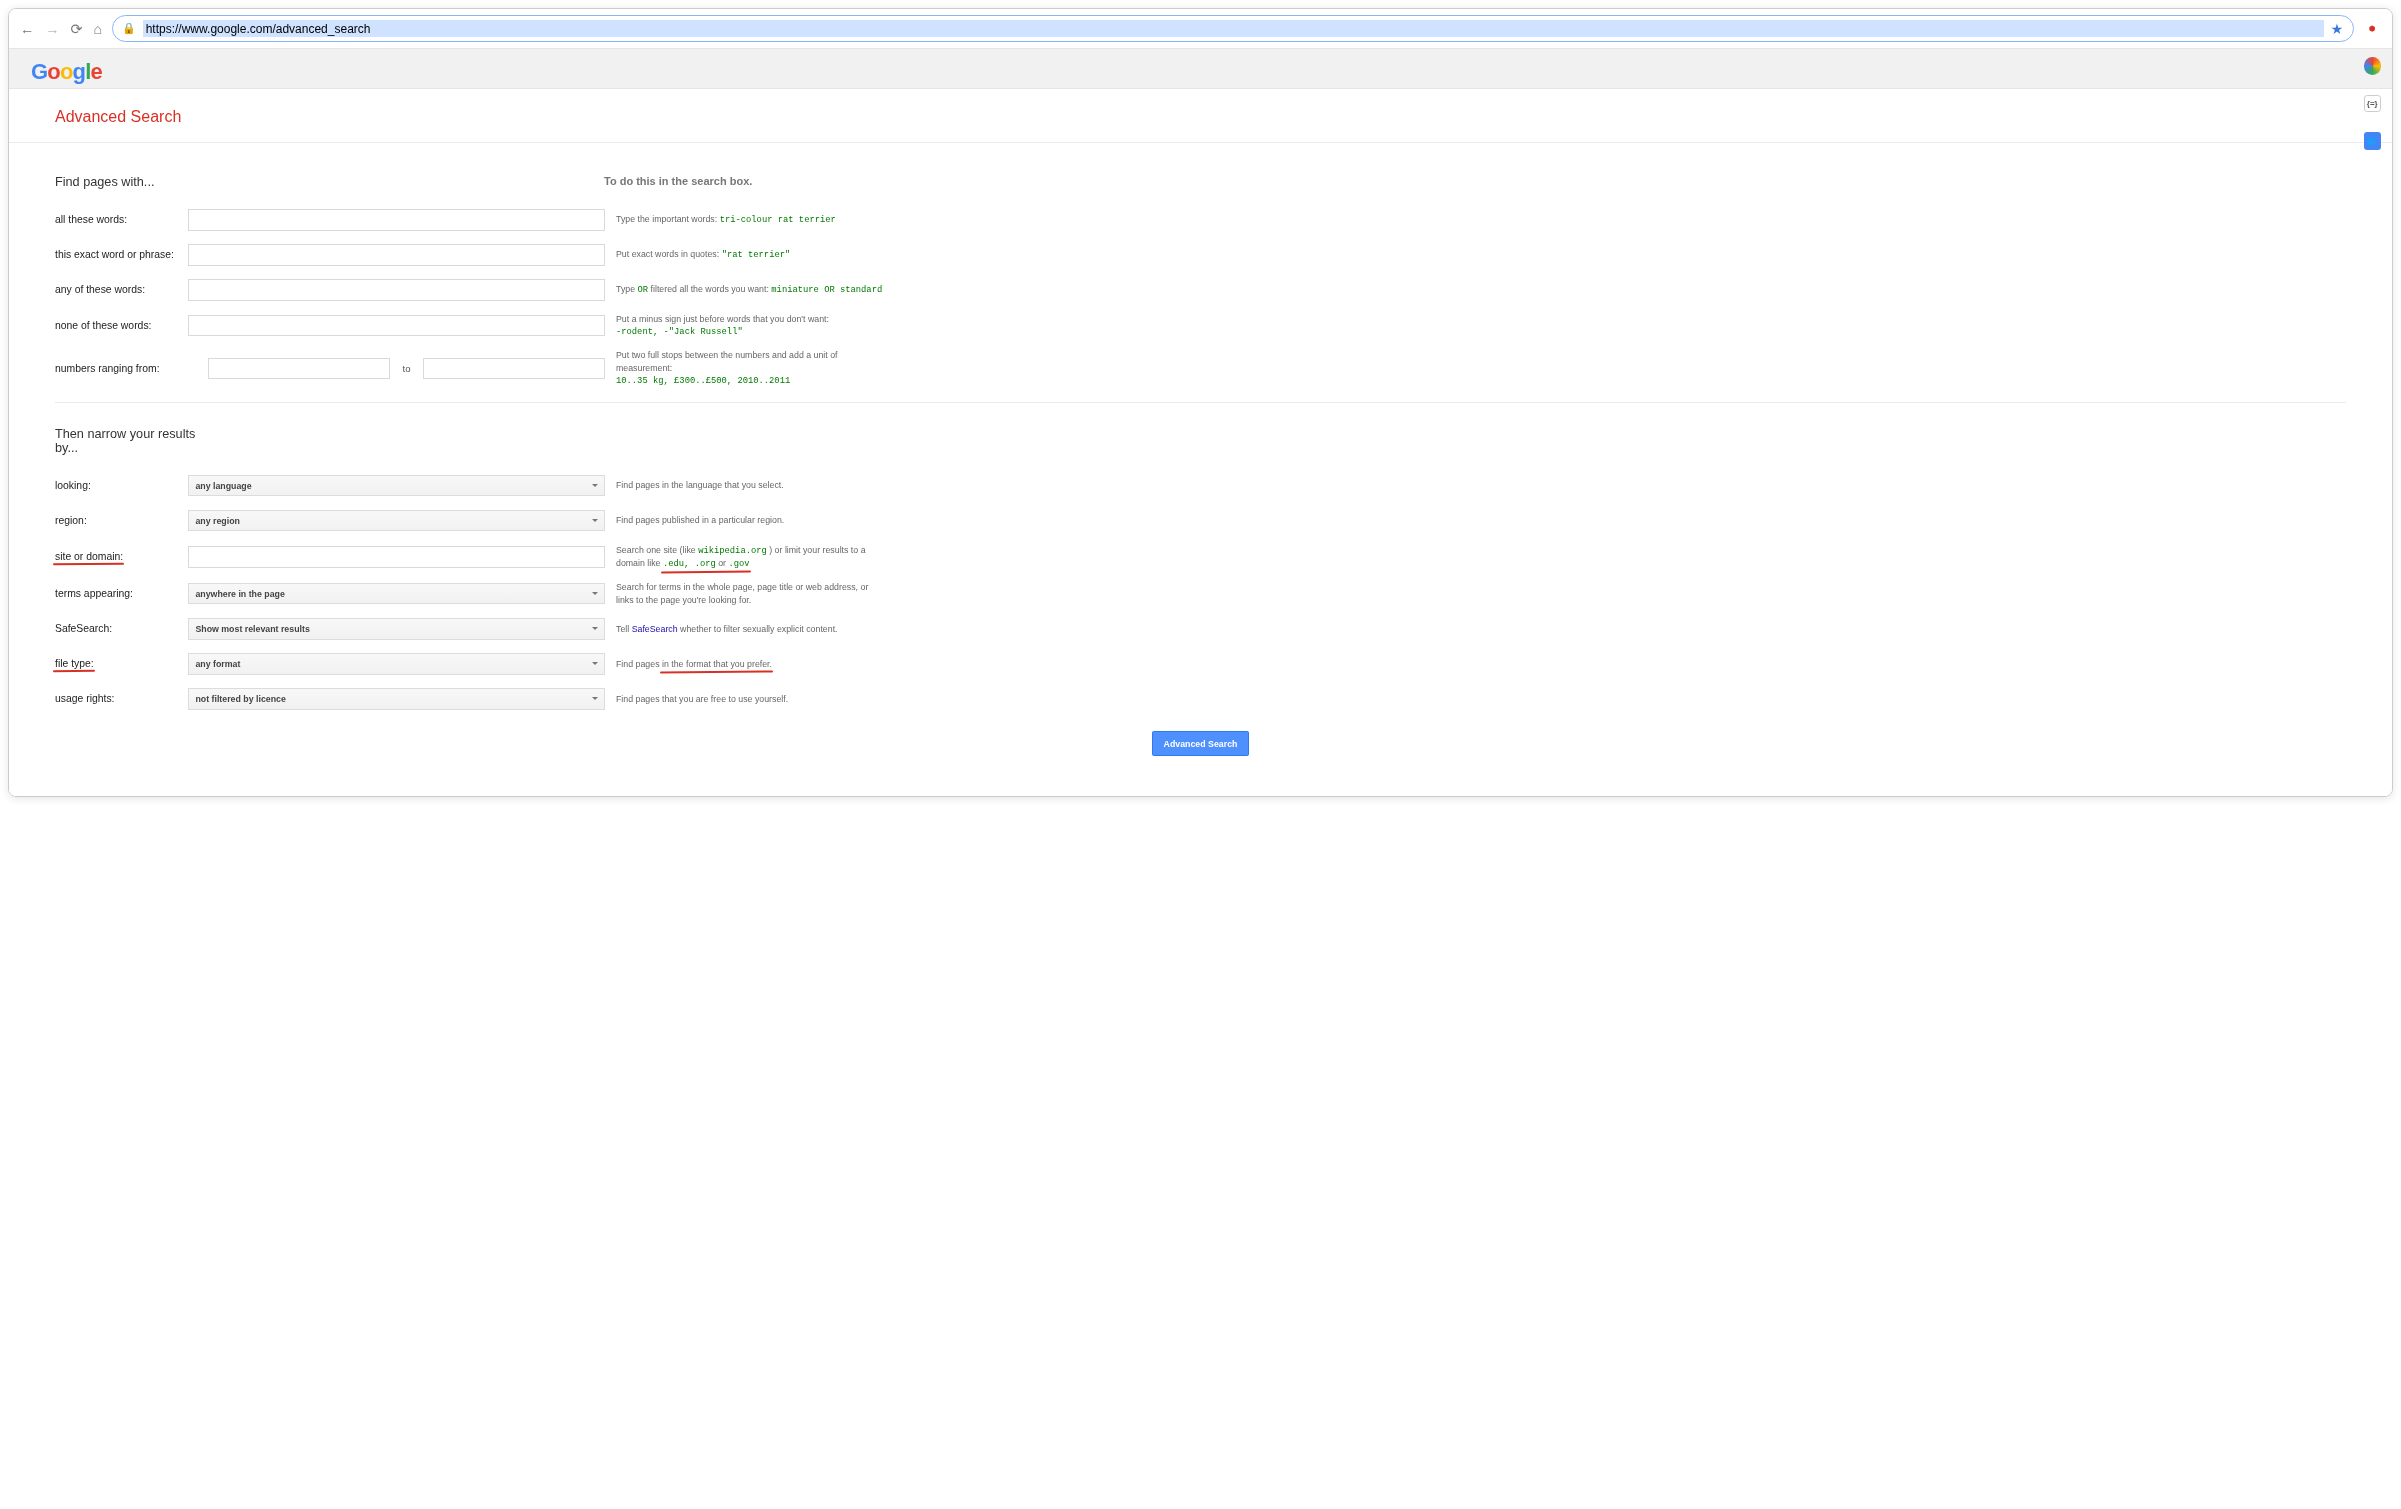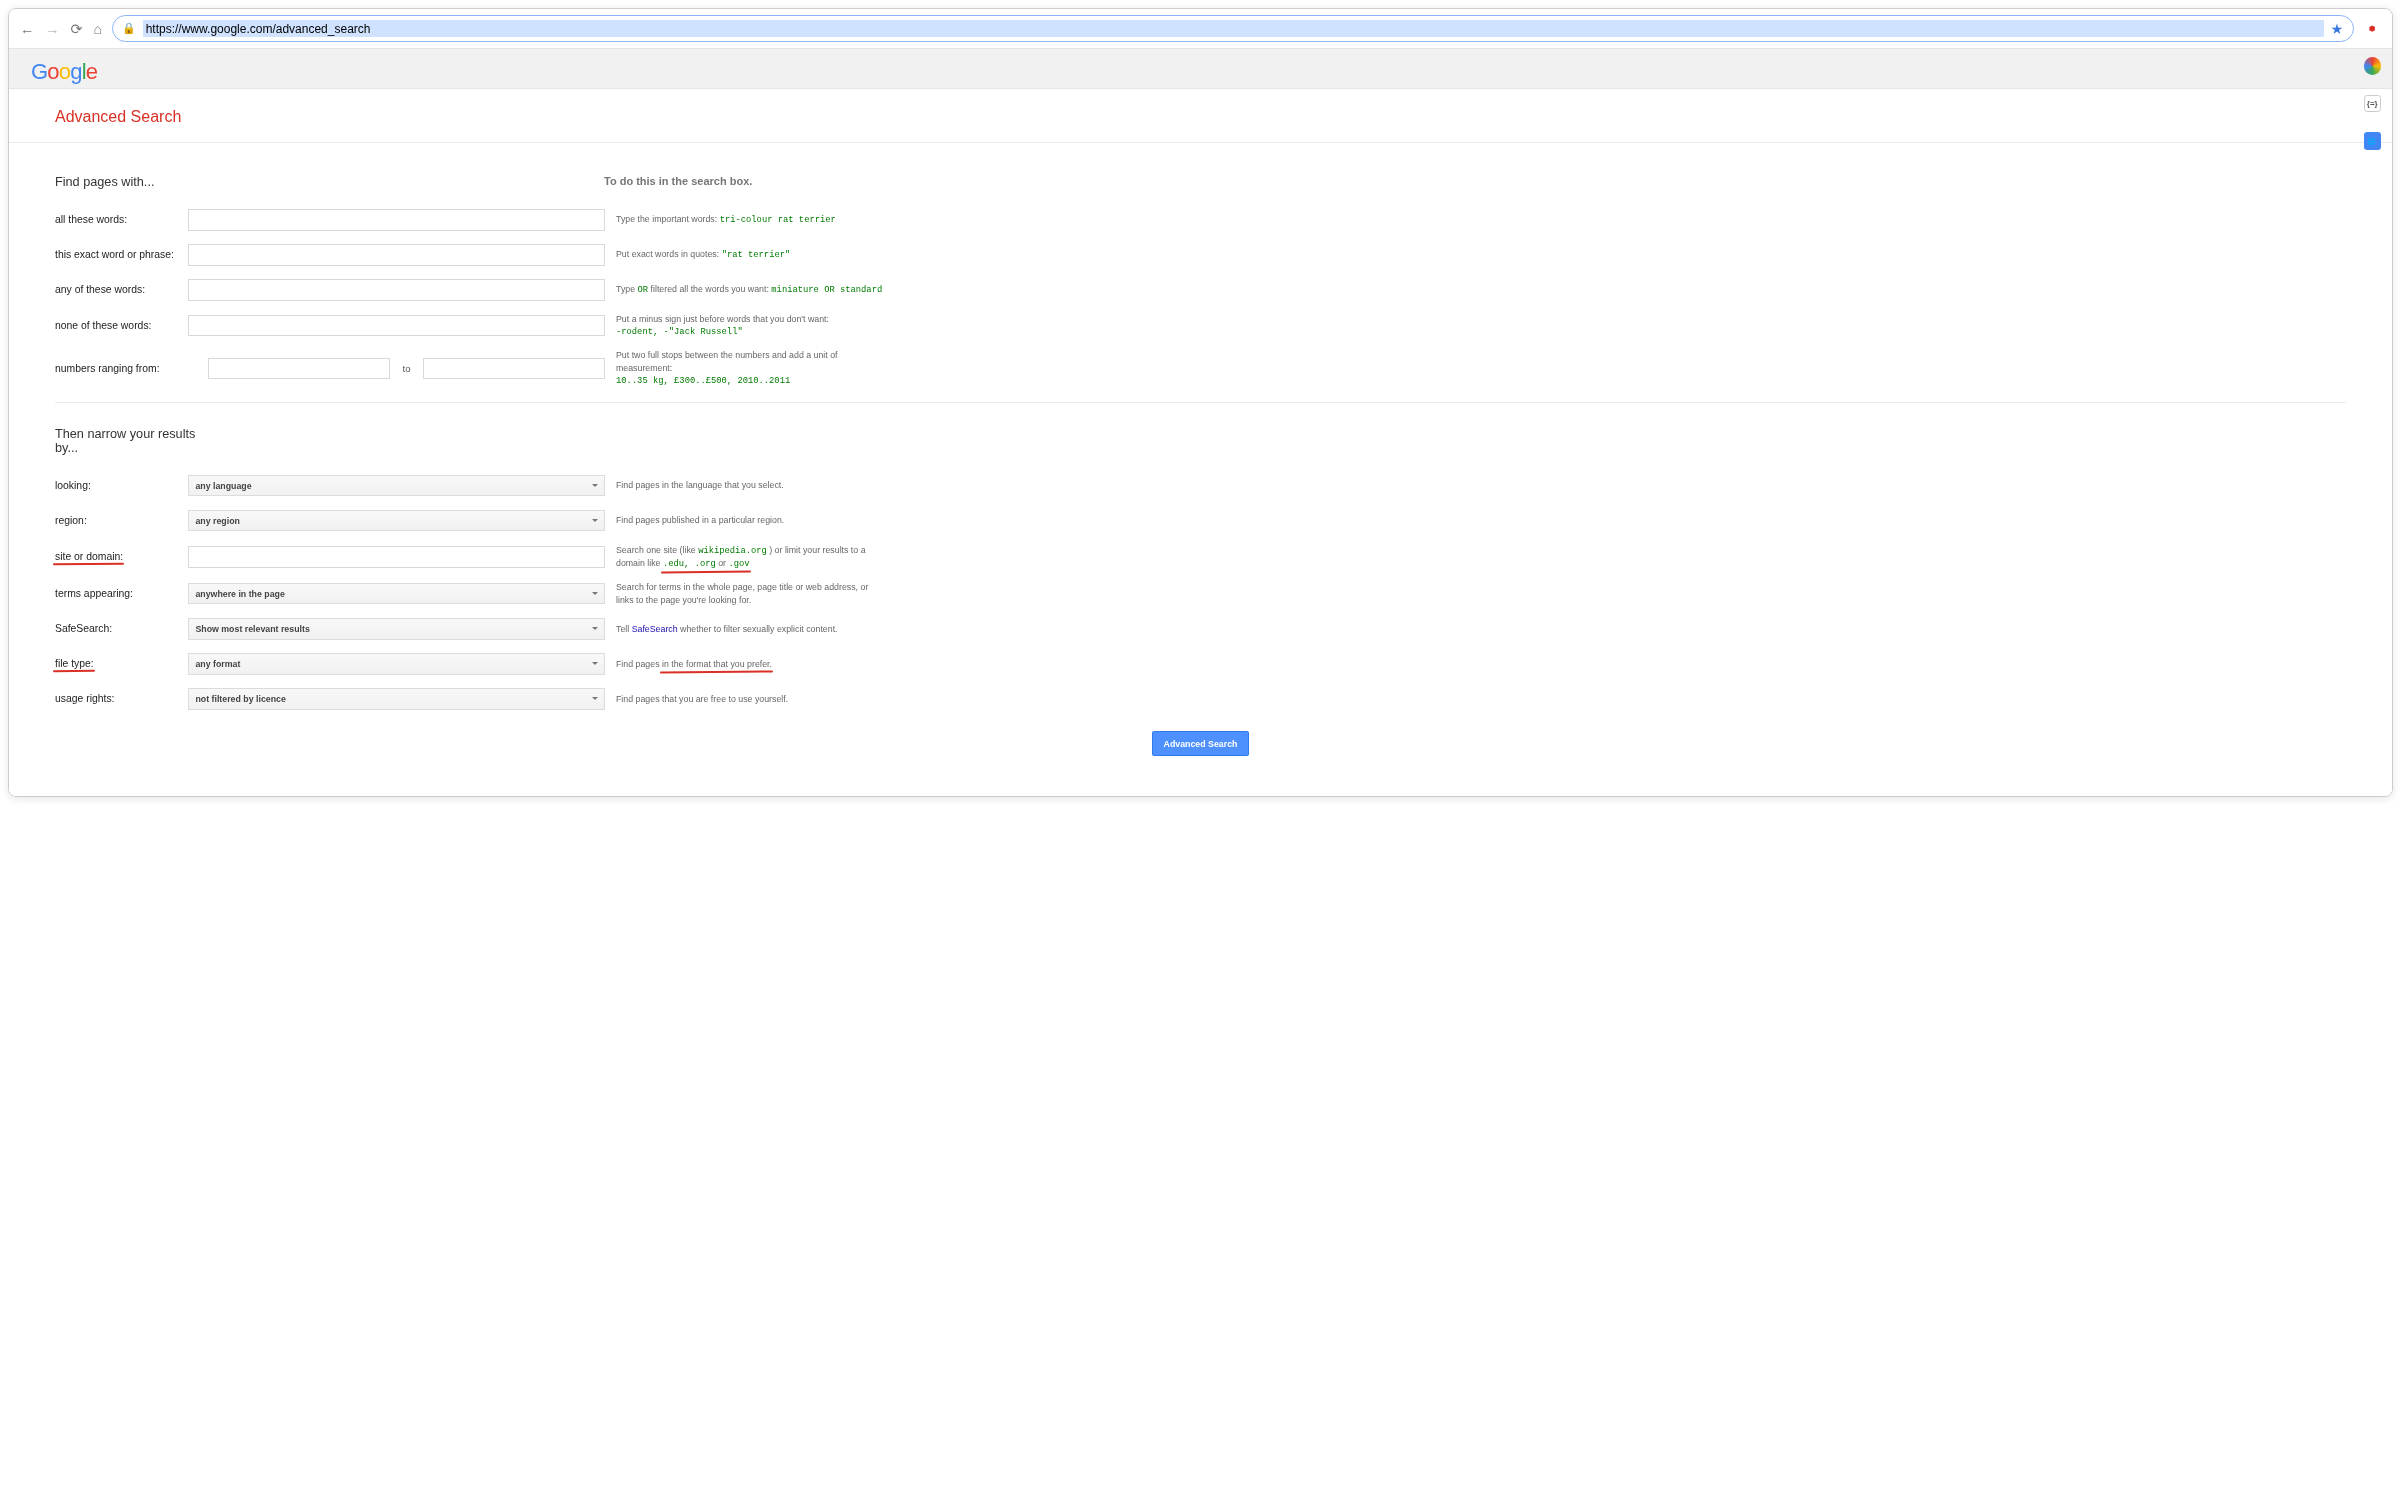--- a/index.html
+++ b/index.html
@@ -51,21 +51,21 @@
     display:flex; align-items:center; justify-content:center;
     font-size:7.2px; color:#fff; font-weight:bold;
   }
   
   .g-header {
     background:#f1f1f1;
     padding: 9.6px 22px 3.2px 22px;
     border-bottom: 0.8px solid #e5e5e5;
   }
   .g-logo {
-    font-size: 22px; font-weight:normal; letter-spacing:-0.8px;
+    font-size: 22px; font-weight:bold; letter-spacing:-0.8px;
     font-family: 'Product Sans', Arial, sans-serif;
   }
   .g-logo .b{color:#4285f4}.g-logo .r{color:#ea4335}.g-logo .y{color:#fbbc05}.g-logo .g{color:#34a853}
   .adv-title {
     color:#d93025;
     font-size:16px;
     padding: 19px 0 16px 46px;
     background:#fff;
     border-bottom:0.8px solid #ebebeb;
   }

